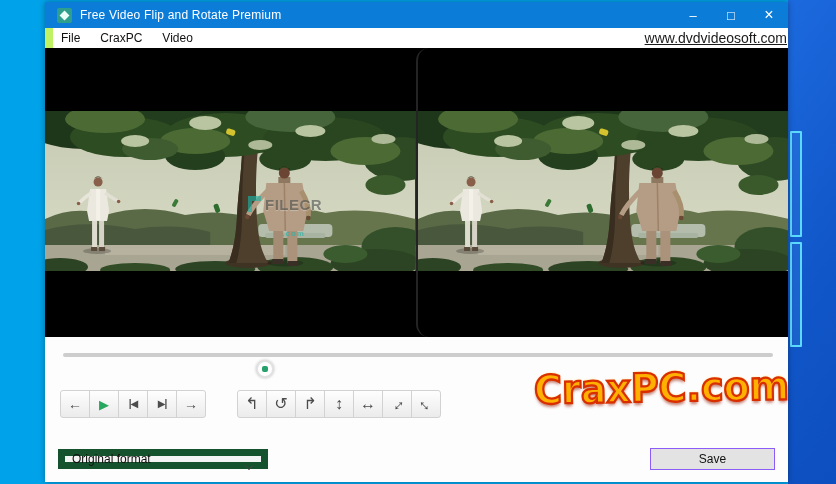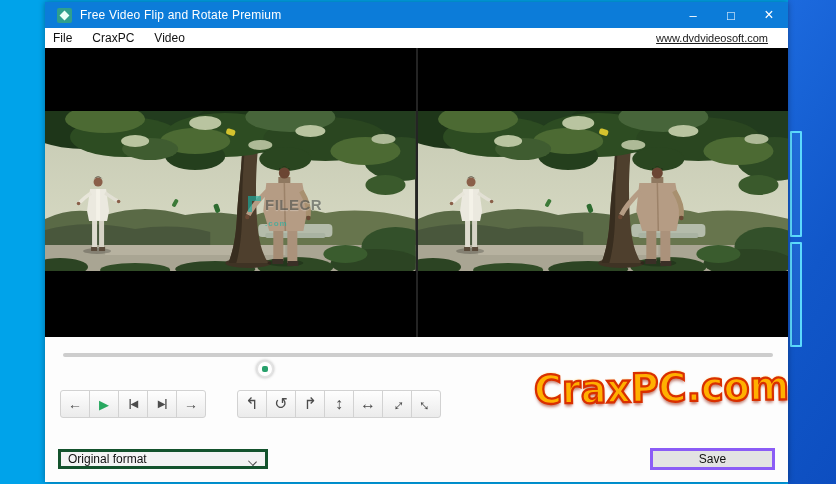--- a/index.html
+++ b/index.html
@@ -24,42 +24,42 @@
     background:#2f9f8d; position:relative; flex:none; }
   .app-icon::after { content:""; position:absolute; left:4px; top:4px; width:7px; height:7px;
     background:#eafff8; transform:rotate(45deg); }
   .title-text { font-size:12px; letter-spacing:.2px; }
   .win-controls { margin-left:auto; display:flex; height:100%; }
   .win-btn { width:38px; height:100%; display:flex; align-items:center; justify-content:center;
     color:#fff; font-size:13px; }
   .win-btn.close { font-size:16px; }
 
   
-  .menubar { height:20px; background:#fff; display:flex; align-items:center; font-size:12px; color:#111; }
+  .menubar { height:20px; background:#fff; display:flex; align-items:center; font-size:12px; color:#111;margin-left:8px; }
   .menu-item { padding:0 10px; height:100%; display:flex; align-items:center; }
   .menu-item:first-child { padding-left:8px; }
-  .site-link { margin-left:auto; padding-right:20px; font-size:11px; color:#1a1a1a;
+  .site-link { margin-left:auto; padding-right:1px; font-size:14px; color:#1a1a1a;
     text-decoration:underline; }
 
   
   .video-area { height:289px; background:#000; display:flex; }
-  .pane { flex:1 1 0; position:relative; background:#000; overflow:hidden; }
+  .pane { flex:1 1 0; position:relative; background:#000; overflow:hidden;border-radius:13px; }
   .pane + .pane { border-left:2px solid #242424; }
   .frame { position:absolute; left:0; top:63px; width:100%; height:160px; }
   .frame svg { display:block; width:100%; height:100%; }
 
   
   .filecr { position:absolute; left:203px; top:148px; opacity:.62; display:flex; align-items:flex-start; }
   .fc-logo { width:13px; height:16px; margin-right:4px; position:relative; }
   .fc-logo::before { content:""; position:absolute; left:0; top:0; width:4px; height:16px; background:#17b3a6; }
   .fc-logo::after { content:""; position:absolute; left:0; top:0; width:13px; height:5px; background:#17b3a6; }
   .fc-text { font-size:15px; font-weight:bold; color:#4e5350; letter-spacing:.5px;
     text-shadow:0 1px 1px rgba(255,255,255,.45); line-height:15px; }
-  .fc-suffix { display:block; text-align:left; font-size:8px; font-weight:bold; color:#17b3a6;
-    letter-spacing:1px; margin-top:5px; }
+  .fc-suffix { display:block; text-align:center; font-size:8px; font-weight:bold; color:#17b3a6;
+    letter-spacing:1px; margin-top:15px; }
 
   
   .lower { position:relative; height:145px; background:#fdfdfd; }
 
   .seek-track { position:absolute; left:18px; top:16px; width:710px; height:4px;
     background:#cdcdcd; border-radius:2px; }
   .seek-thumb { position:absolute; left:193px; top:7px; width:18px; height:18px;
     border-radius:50%; background:#fff; border:2px solid #e2e2e2;
     box-shadow:0 0 3px rgba(0,0,0,.25); }
   .seek-thumb::after { content:""; position:absolute; left:4px; top:4px; width:6px; height:6px;
@@ -77,26 +77,26 @@
   .btn-group .tool-btn:last-child  { border-radius:0 3px 3px 0; }
   .glyph { display:inline-block; line-height:1; }
   .glyph.play { color:#27a85f; font-size:13px; }
   .glyph.frame-step { font-size:10px; letter-spacing:-1px; font-weight:bold; }
   .glyph.big { font-size:16px; }
   .glyph.diag-up   { transform:rotate(-45deg); }
   .glyph.diag-down { transform:rotate(45deg); }
 
   .bottom-row { position:absolute; left:0; right:0; top:111px; height:24px; }
   .format-select { position:absolute; left:13px; top:1px; width:210px; height:20px;
-    background:#f4f4f4; border:3px solid #14532d; font-size:12px; color:#111;
+    background:#f4f4f4; border:7px solid #14532d; font-size:12px; color:#111;
     display:flex; align-items:center; padding-left:7px; }
   .chevron { position:absolute; right:9px; top:6px; width:7px; height:7px;
     border-right:1.6px solid #444; border-bottom:1.6px solid #444; transform:rotate(45deg) scaleY(.8); }
   .save-btn { position:absolute; left:605px; top:0; width:125px; height:22px;
-    background:#e3e3e3; border:3px solid #8b5cf6; font-size:12px; color:#111;
+    background:#e3e3e3; border:1px solid #8b5cf6; font-size:12px; color:#111;
     display:flex; align-items:center; justify-content:center; }
 
   
   .craxpc { position:absolute; left:534px; top:366px; z-index:99;
     font-family:"DejaVu Sans",sans-serif; font-weight:bold; font-size:38px;
     letter-spacing:0; transform:rotate(-1deg) scaleY(1.04); color:#ffb000;
     -webkit-text-stroke:2.2px #d92f00;
     text-shadow:0 3px 3px rgba(150,25,0,.55), 0 -1px 2px #ffd76a; }
 </style>
 </head>

